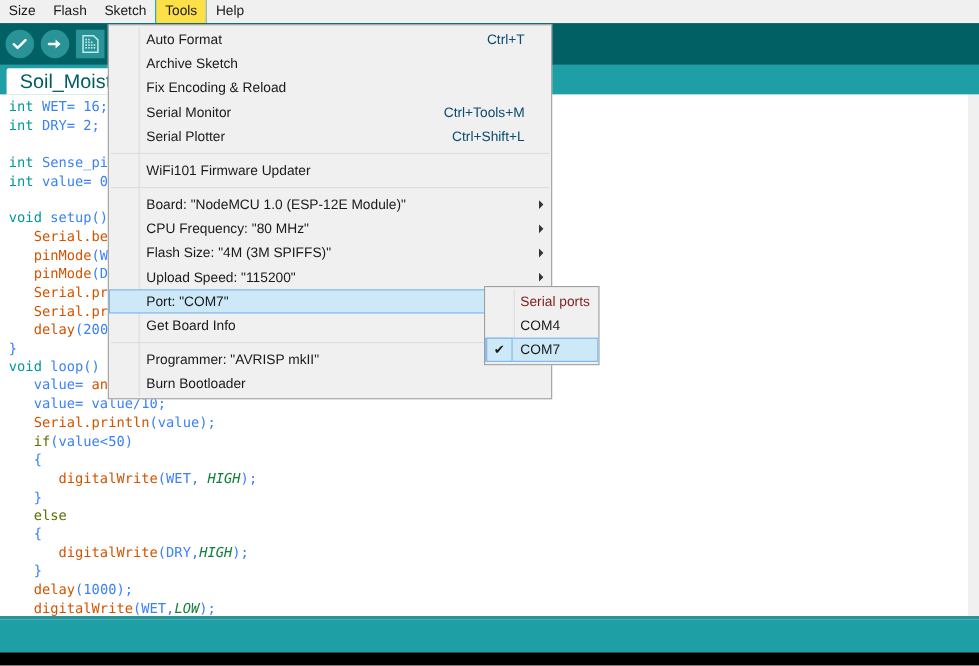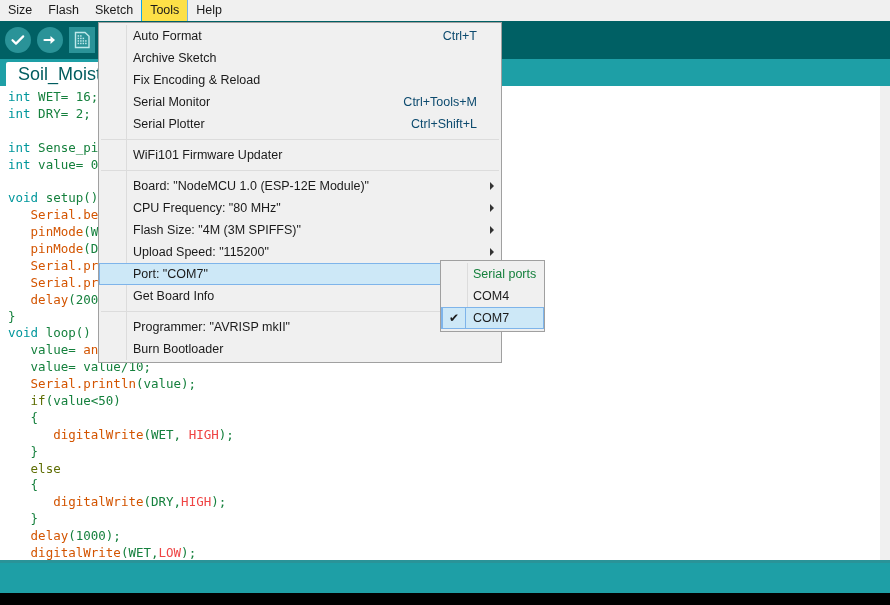--- a/index.html
+++ b/index.html
@@ -122,22 +122,22 @@
     font-size: 12.5px;
     line-height: 16.9px;
     padding: 3px 0 0 8px;
     box-sizing: border-box;
     white-space: pre;
   }
   #editor .ln { height: 16.9px; white-space: pre; }
   .kw   { color: #00979c; }     
   .fn   { color: #d35400; }     
   .ctl  { color: #5e6d03; }     
-  .cst  { color: #ef4444; }     
-  .pln  { color: #15803d; }
+  .cst  { color: #15803d; font-style: italic; }     
+  .pln  { color: #3b82f6; }
 
   
   #editor-scroll {
     position: absolute;
     right: 0; top: 86px;
     width: 10px; height: 474px;
     background: #f0f0f0;
   }
 
   
@@ -237,21 +237,21 @@
     height: 22px;
     display: flex;
     align-items: center;
     padding: 0 6px 0 32px;
     box-sizing: border-box;
     cursor: default;
     white-space: nowrap;
     color: #1a1a1a;
   }
   .smi.header {
-    color: #15803d;
+    color: #7f1d1d;
     cursor: default;
   }
   .smi.checked {
     background: #cde8f7;
     border: 1px solid #7eb4ea;
     padding-left: 31px;
   }
   .smi .chk {
     position: absolute;
     left: 0; top: -1px;

